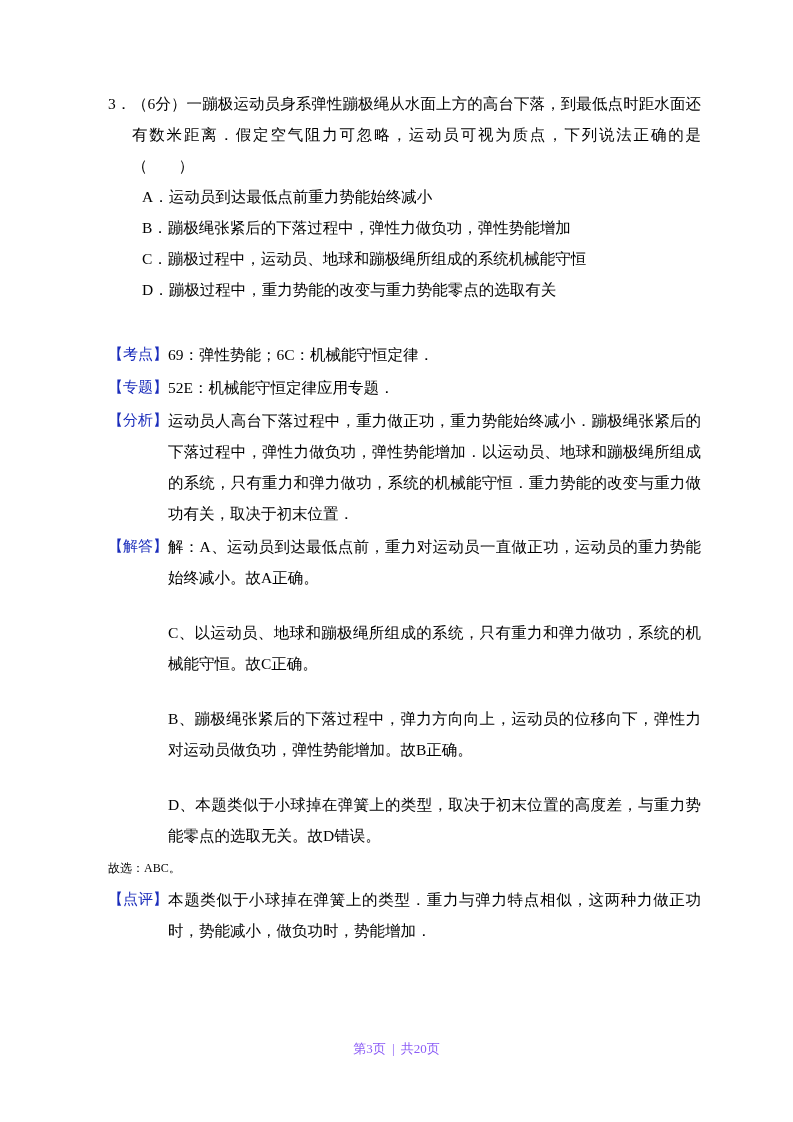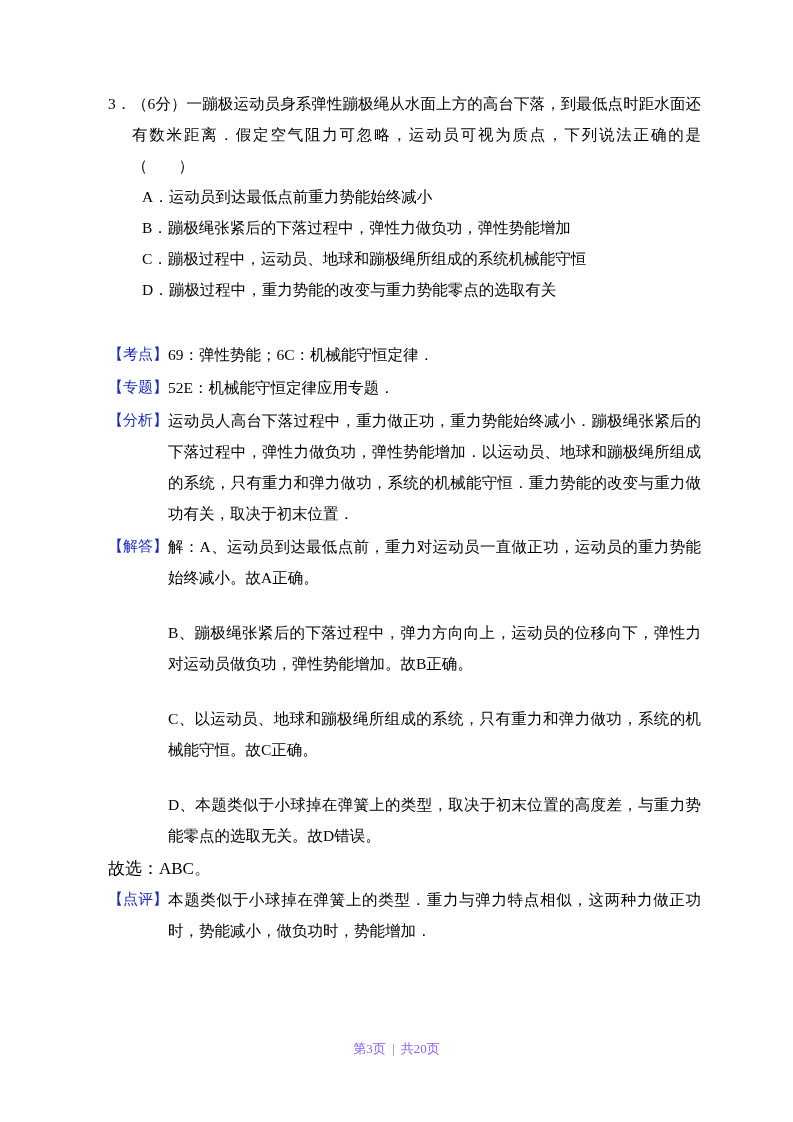--- a/index.html
+++ b/index.html
@@ -86,21 +86,21 @@
     text-align: justify;
     margin: 0;
   }
   .para.gap {
     margin-top: 24px;
   }
   .answer-body {
     flex: 1 1 auto;
   }
   .final {
-    font-size: 17px;
+    font-size: 12px;
     line-height: 31px;
     margin-top: 0;
     padding-left: 0px;
   }
   
   .footer {
     position: absolute;
     left: 0;
     right: 0;
     bottom: 64px;
@@ -146,22 +146,22 @@
 
       <div class="sec">
         <div class="sec-tag">【分析】</div>
         <div class="sec-text">运动员人高台下落过程中，重力做正功，重力势能始终减小．蹦极绳张紧后的下落过程中，弹性力做负功，弹性势能增加．以运动员、地球和蹦极绳所组成的系统，只有重力和弹力做功，系统的机械能守恒．重力势能的改变与重力做功有关，取决于初末位置．</div>
       </div>
 
       <div class="sec">
         <div class="sec-tag">【解答】</div>
         <div class="answer-body">
           <p class="para">解：A、运动员到达最低点前，重力对运动员一直做正功，运动员的重力势能始终减小。故A正确。</p>
+          <p class="para gap">C、以运动员、地球和蹦极绳所组成的系统，只有重力和弹力做功，系统的机械能守恒。故C正确。</p>
           <p class="para gap">B、蹦极绳张紧后的下落过程中，弹力方向向上，运动员的位移向下，弹性力对运动员做负功，弹性势能增加。故B正确。</p>
-          <p class="para gap">C、以运动员、地球和蹦极绳所组成的系统，只有重力和弹力做功，系统的机械能守恒。故C正确。</p>
           <p class="para gap">D、本题类似于小球掉在弹簧上的类型，取决于初末位置的高度差，与重力势能零点的选取无关。故D错误。</p>
         </div>
       </div>
 
       <div class="final">故选：ABC。</div>
 
       <div class="sec">
         <div class="sec-tag">【点评】</div>
         <div class="sec-text">本题类似于小球掉在弹簧上的类型．重力与弹力特点相似，这两种力做正功时，势能减小，做负功时，势能增加．</div>
       </div>

